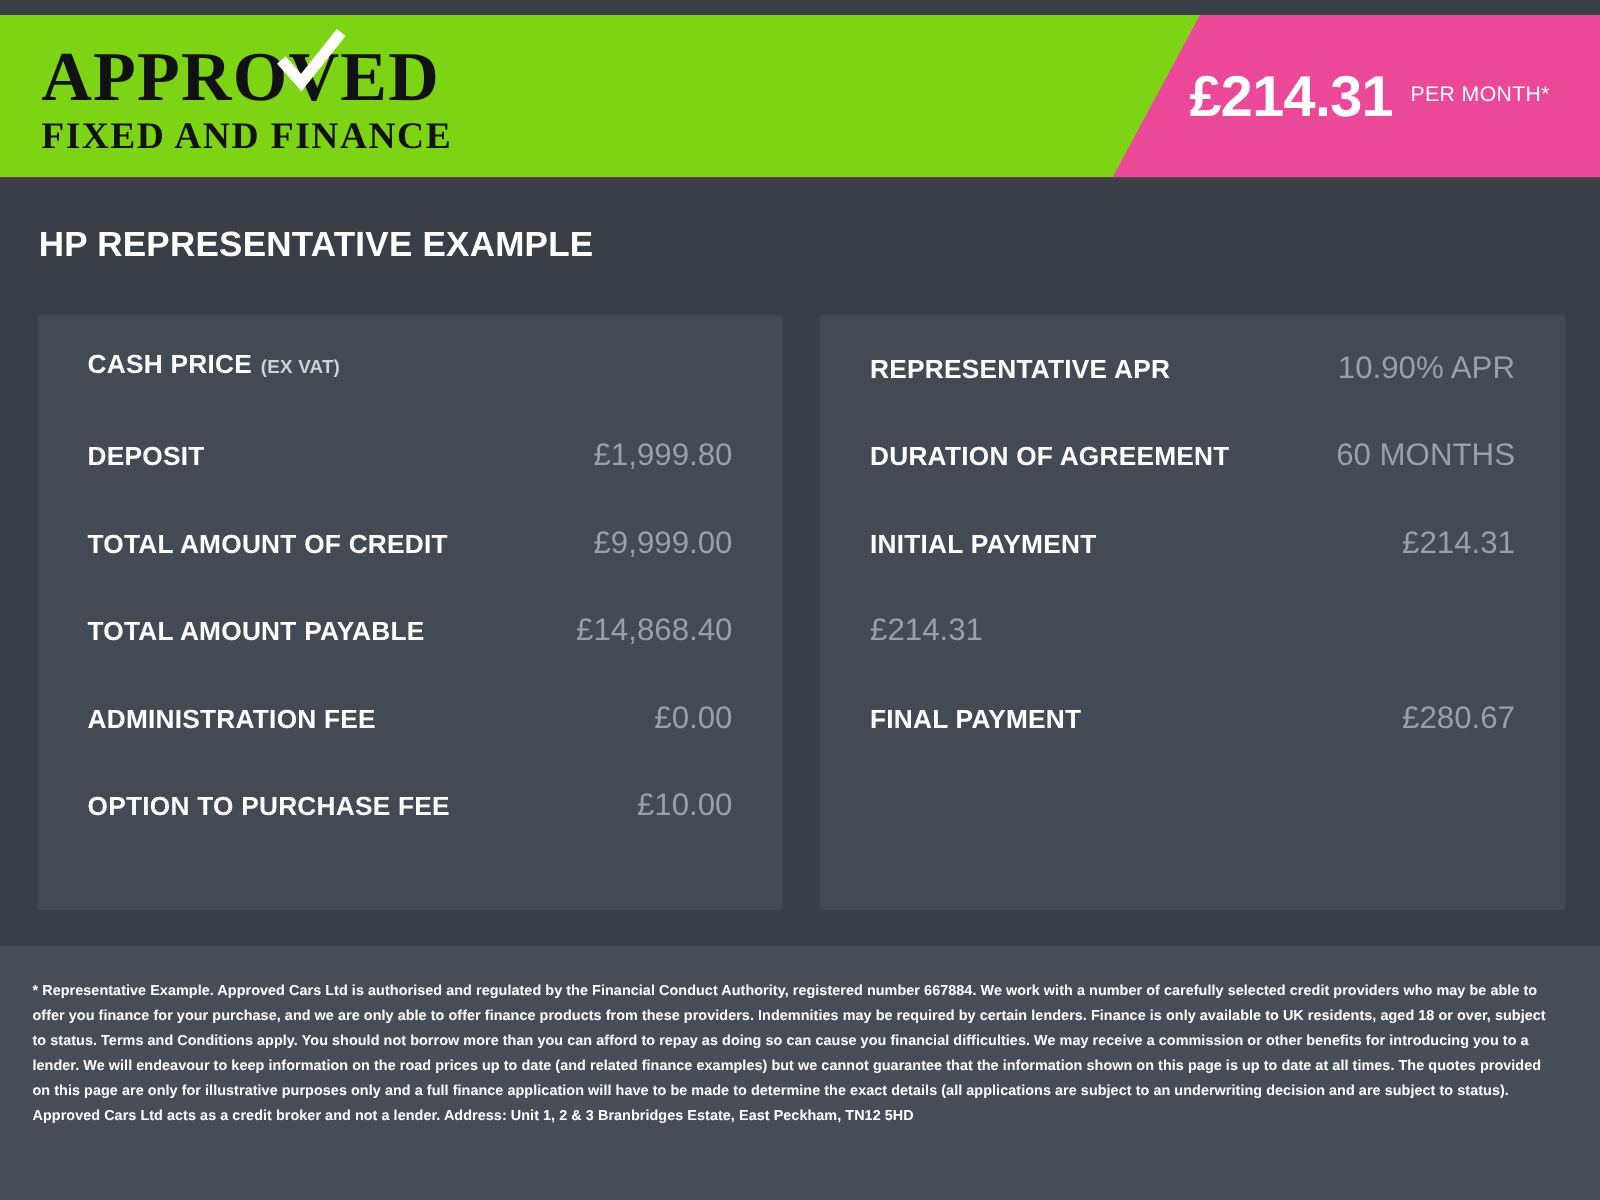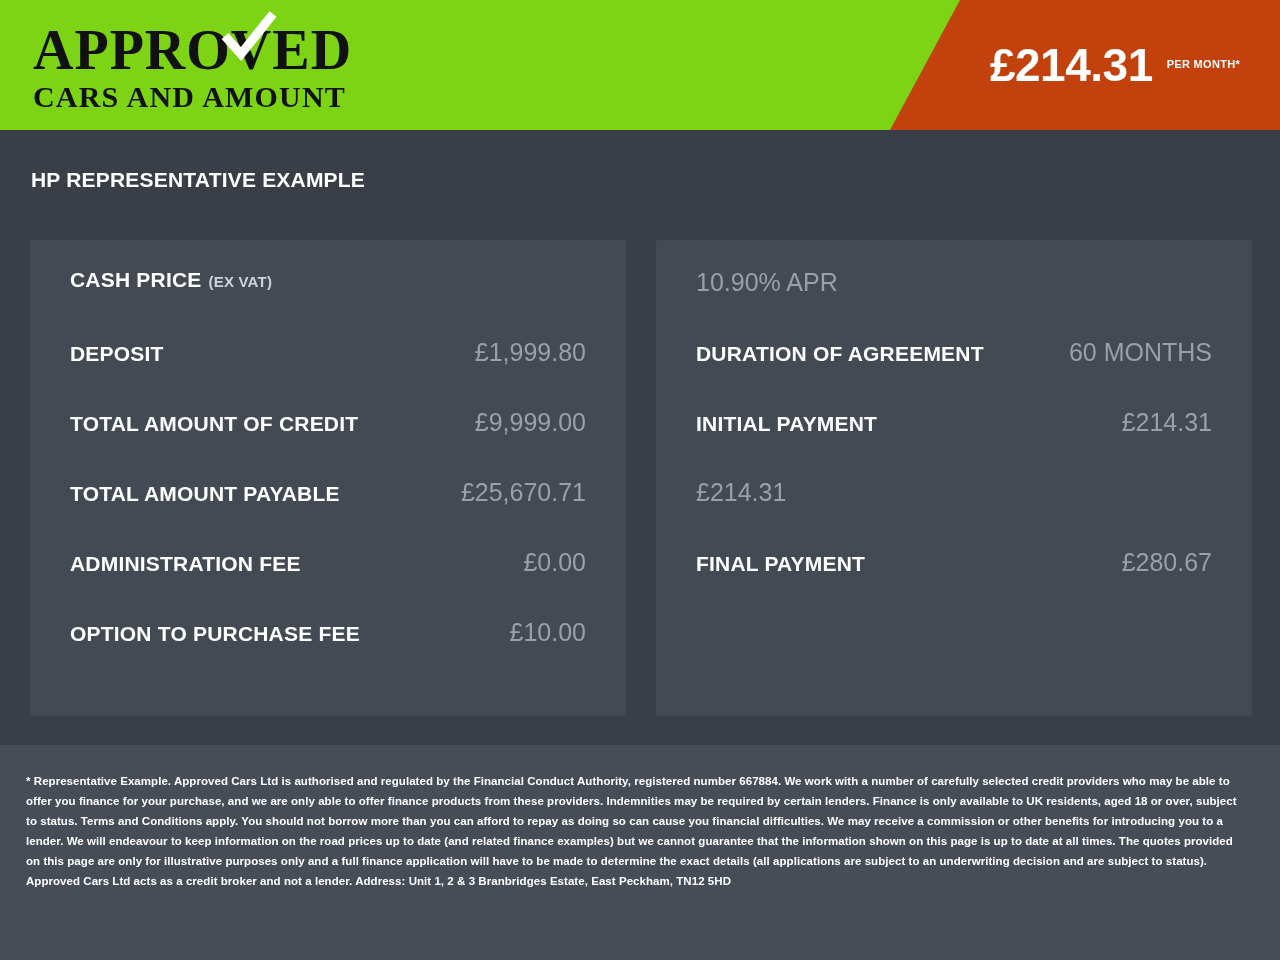--- a/index.html
+++ b/index.html
@@ -13,22 +13,23 @@
     overflow: hidden;
     font-family: "Liberation Sans", sans-serif;
     color: #ffffff;
   }
 
   
   .header {
     position: relative;
     width: 1280px;
     height: 130px;
-    background: #c2410c;
+    background: #ec4899;
     overflow: hidden;
+    margin-top: 12px;
   }
   .header-green {
     position: absolute;
     left: 0;
     top: 0;
     width: 960px;
     height: 130px;
     background: #7ed321;
     background: #7cd414;
     clip-path: polygon(0 0, 960px 0, 890px 130px, 0 130px);
@@ -74,40 +75,40 @@
     justify-content: flex-end;
   }
   .price-amount {
     font-size: 46px;
     font-weight: bold;
     color: #ffffff;
     letter-spacing: -0.5px;
     line-height: 46px;
   }
   .price-per {
-    font-size: 11px;
-    font-weight: bold;
+    font-size: 17px;
+    font-weight: normal;
     color: #ffffff;
     letter-spacing: 0.3px;
     margin-left: 14px;
     padding-bottom: 2px;
   }
 
   
   .content {
     position: relative;
     width: 1280px;
     height: 615px;
     background: #3a3f47;
   }
   .section-title {
     position: absolute;
     left: 31px;
     top: 38px;
-    font-size: 21px;
+    font-size: 28px;
     font-weight: bold;
     letter-spacing: 0.2px;
     color: #ffffff;
   }
   .panels {
     position: absolute;
     left: 30px;
     top: 110px;
     width: 1222px;
     display: flex;
@@ -172,21 +173,21 @@
 <div class="header">
   <div class="header-green"></div>
 
   <div class="logo">
     <div class="logo-top">
       <span>APPROVED</span>
       <svg class="logo-check" viewBox="0 0 58 58">
         <path d="M6 26 L22 44 L54 4" stroke="#ffffff" stroke-width="9" fill="none" stroke-linecap="butt" stroke-linejoin="miter"></path>
       </svg>
     </div>
-    <div class="logo-bottom">CARS AND AMOUNT</div>
+    <div class="logo-bottom">FIXED AND FINANCE</div>
   </div>
 
   <div class="price-block">
     <span class="price-amount">£214.31</span>
     <span class="price-per">PER MONTH*</span>
   </div>
 </div>
 
 <div class="content">
   <div class="section-title">HP REPRESENTATIVE EXAMPLE</div>
@@ -208,38 +209,41 @@
       <div class="row">
         <div class="row-label">
           <span>TOTAL AMOUNT OF CREDIT</span><span class="row-sub"></span>
         </div>
         <div class="row-value">£9,999.00</div>
       </div>
       <div class="row">
         <div class="row-label">
           <span>TOTAL AMOUNT PAYABLE</span><span class="row-sub"></span>
         </div>
-        <div class="row-value">£25,670.71</div>
+        <div class="row-value">£14,868.40</div>
       </div>
       <div class="row">
         <div class="row-label">
           <span>ADMINISTRATION FEE</span><span class="row-sub"></span>
         </div>
         <div class="row-value">£0.00</div>
       </div>
       <div class="row">
         <div class="row-label">
           <span>OPTION TO PURCHASE FEE</span><span class="row-sub"></span>
         </div>
         <div class="row-value">£10.00</div>
       </div>
     </div>
 
     <div class="panel">
       <div class="row">
+        <div class="row-label">
+          <span>REPRESENTATIVE APR</span><span class="row-sub"></span>
+        </div>
         <div class="row-value">10.90% APR</div>
       </div>
       <div class="row">
         <div class="row-label">
           <span>DURATION OF AGREEMENT</span><span class="row-sub"></span>
         </div>
         <div class="row-value">60 MONTHS</div>
       </div>
       <div class="row">
         <div class="row-label">

